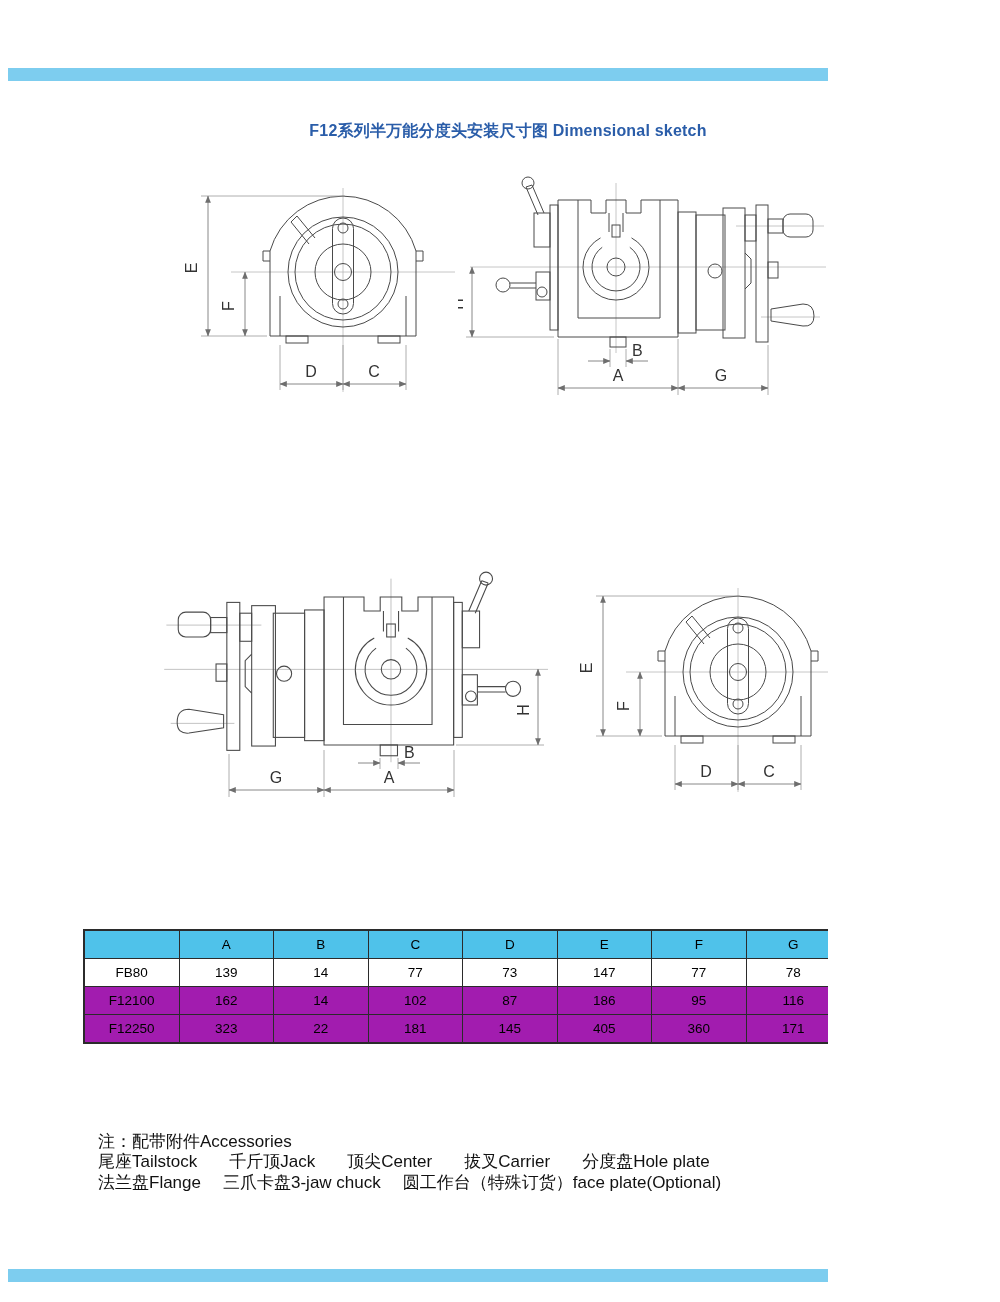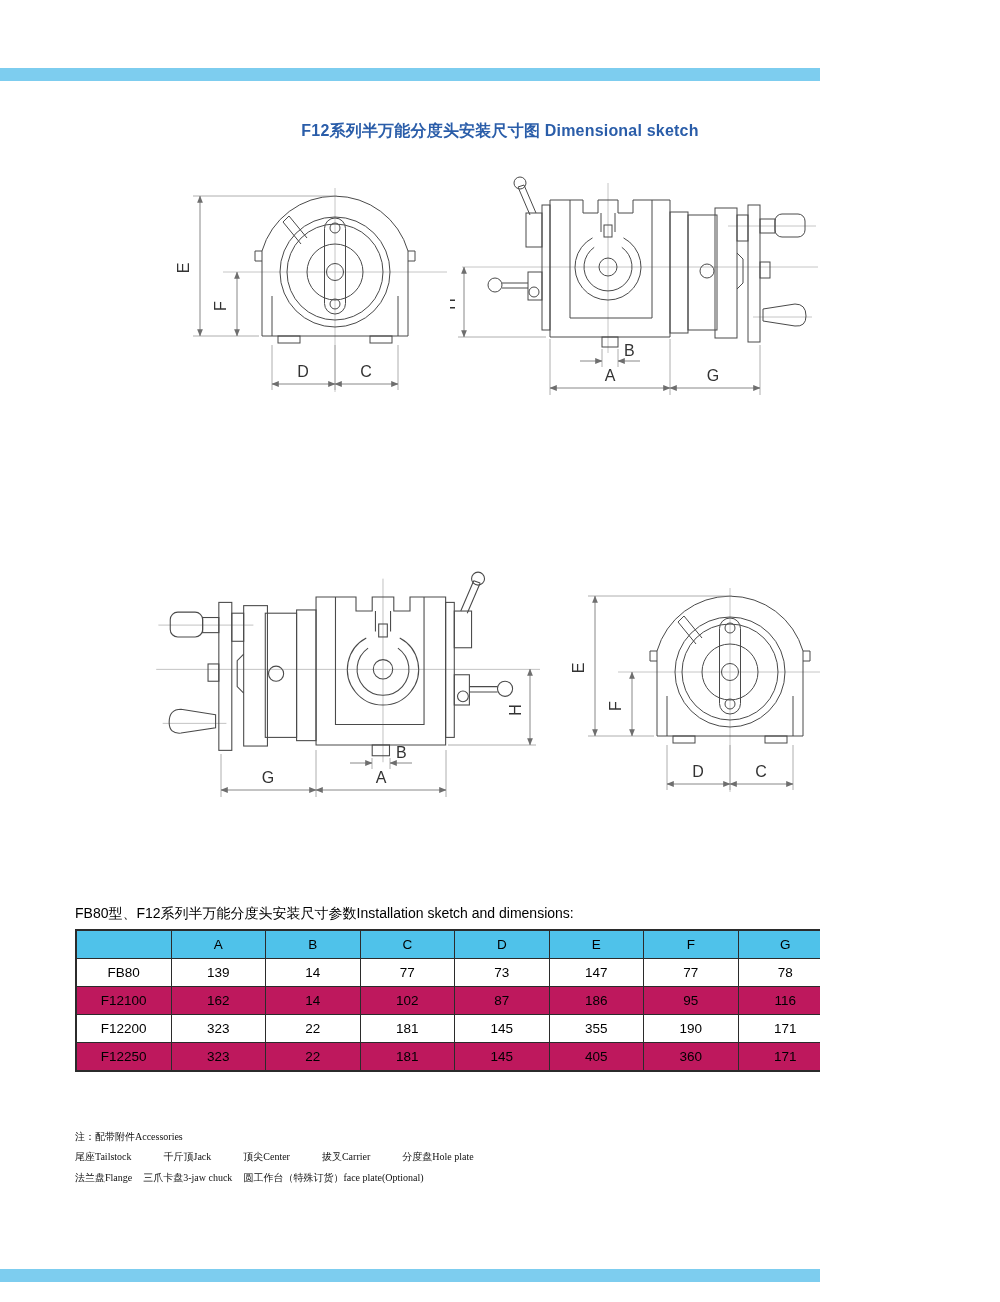--- a/index.html
+++ b/index.html
@@ -1,40 +1,40 @@
 <!DOCTYPE html>
 <html><head>
 <meta charset="utf-8">
 <style>
   html,body{margin:0;padding:0;background:#fff;}
   #page{position:relative;width:820px;height:1302px;background:#fff;overflow:hidden;
-        font-family:"Liberation Sans","DejaVu Sans",sans-serif;}
+        font-family:"Liberation Sans","DejaVu Sans",sans-serif;margin-left:8px;}
   .bar{position:absolute;left:0;width:1000px;height:13px;}
   .doc-title{position:absolute;left:0;width:1000px;text-align:center;
              font-size:16px;font-weight:600;letter-spacing:0.2px;}
   .draw{position:absolute;}
   
   .ml{stroke:#4a4a4a;stroke-width:1;fill:none;}
   .cl{stroke:#b8b8b8;stroke-width:0.8;fill:none;}
   .xl{stroke:#9a9a9a;stroke-width:0.8;fill:none;}
   .dl{stroke:#7c7c7c;stroke-width:0.9;fill:none;}
   svg text{font-family:"Liberation Sans","DejaVu Sans",sans-serif;font-size:16px;fill:#333;}
   
   #spec-caption{position:absolute;left:75px;top:905px;font-size:14px;color:#000;}
   #spec-table{position:absolute;left:75px;top:929px;border-collapse:collapse;table-layout:fixed;width:853px;}
   #spec-table td,#spec-table th{border:1px solid #2b2b2b;height:27px;text-align:center;
       font-size:13.5px;color:#000;font-weight:normal;padding:0;}
   #spec-table{border:2px solid #2b2b2b;}
   #spec-table col.c0{width:95px;}
   #spec-table thead th{background:#4FC2EA;}
-  #spec-table tr.alt td{background:#be185d;}
+  #spec-table tr.alt td{background:#a21caf;}
   
-  .note-line{position:absolute;left:75px;font-size:10px;color:#111;display:flex;font-family:Liberation Serif, serif;}
+  .note-line{position:absolute;left:90px;font-size:17px;color:#111;display:flex;}
   .gap-wide{gap:32px;}
-  .gap-narrow{gap:11px;}
+  .gap-narrow{gap:22px;}
 </style>
 </head>
 <body>
 
 <div id="page">
 
   <div class="bar" style="top:68px;background:#7DCDEF;"></div>
 
   <div class="doc-title" style="top:121px;color:#2A5DA9;">F12系列半万能分度头安装尺寸图 Dimensional sketch</div>
 
@@ -162,21 +162,20 @@
 
     <line class="xl" x1="81" y1="184" x2="81" y2="227"></line>
     <line class="dl" x1="81" y1="220" x2="176" y2="220" marker-start="url(#ar)" marker-end="url(#ar)"></line>
     <text x="128" y="213" text-anchor="middle">G</text>
   </svg>
 
   <svg class="draw" style="left:570px;top:580px;" width="300" height="235" viewBox="0 0 300 235">
     <use href="#gFront"></use>
   </svg>
 
-  <div id="spec-caption">FB80型、F12系列半万能分度头安装尺寸参数Installation sketch and dimensions:</div>
 
   <table id="spec-table">
     <colgroup>
       <col class="c0">
         <col>
         <col>
         <col>
         <col>
         <col>
         <col>
@@ -211,31 +210,20 @@
       <tr class="alt">
         <td>F12100</td>
         <td>162</td>
         <td>14</td>
         <td>102</td>
         <td>87</td>
         <td>186</td>
         <td>95</td>
         <td>116</td>
         <td>100</td>
-      </tr>
-      <tr>
-        <td>F12200</td>
-        <td>323</td>
-        <td>22</td>
-        <td>181</td>
-        <td>145</td>
-        <td>355</td>
-        <td>190</td>
-        <td>171</td>
-        <td>200</td>
       </tr>
       <tr class="alt">
         <td>F12250</td>
         <td>323</td>
         <td>22</td>
         <td>181</td>
         <td>145</td>
         <td>405</td>
         <td>360</td>
         <td>171</td>

